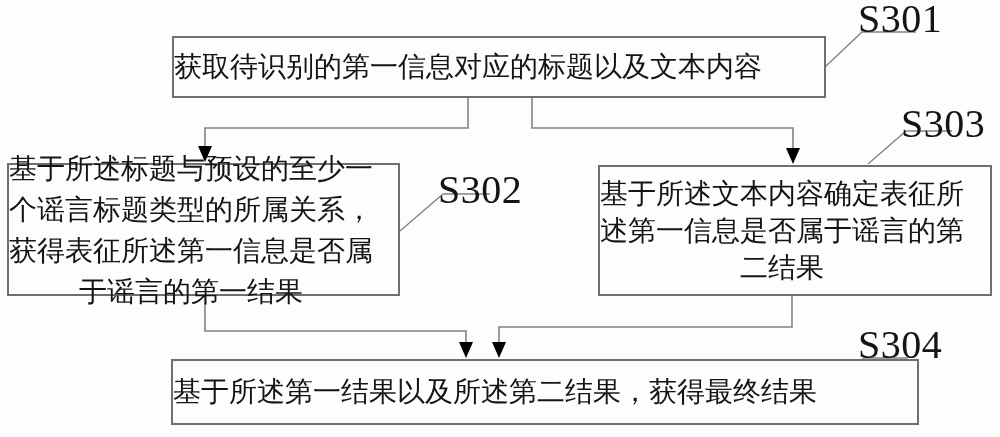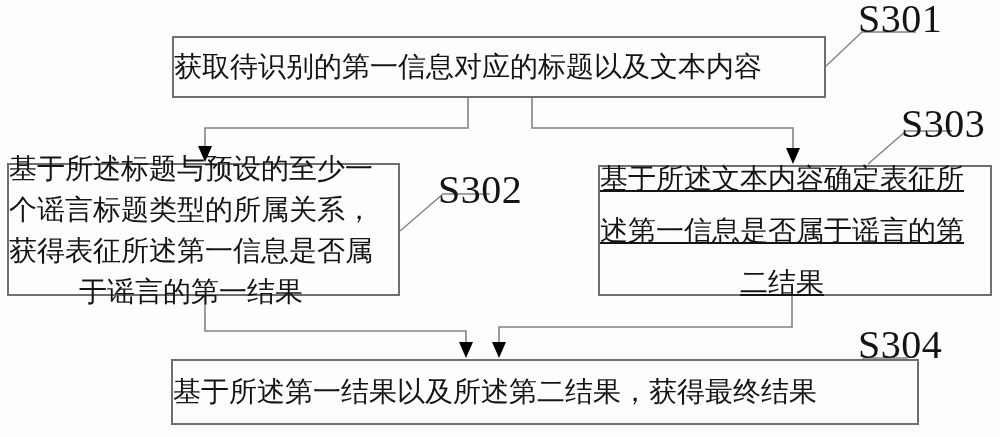--- a/index.html
+++ b/index.html
@@ -21,21 +21,21 @@
   .box {
     position:absolute; box-sizing:border-box;
     border:2px solid var(--box-border,#6f6f6f);
     background:var(--background,#fdfdfd);
     display:flex; align-items:center; 
     text-align:center; color:var(--text,#141414);
     font-size:28px; white-space:pre-line;
   }
   .box-s301 { left:172px; top:36px;  width:654px; height:62px;  line-height:34px; }
   .box-s302 { left:7px;   top:163px; width:393px; height:133px; line-height:41px; }
-  .box-s303 { left:598px; top:165px; width:394px; height:131px; line-height:52px;text-decoration:underline; }
+  .box-s303 { left:598px; top:165px; width:394px; height:131px; line-height:37px; }
   .box-s304 { left:171px; top:359px; width:748px; height:66px;  line-height:34px; }
   .step-label {
     position:absolute; color:var(--text,#141414);
     font-size:40px; line-height:31px; letter-spacing:0.5px;
   }
   .label-s301 { left:858px; top:3px; }
   .label-s302 { left:438px; top:174px; }
   .label-s303 { left:901px; top:100px;margin-top:8px; }
   .label-s304 { left:858px; top:329px; }
 </style>

